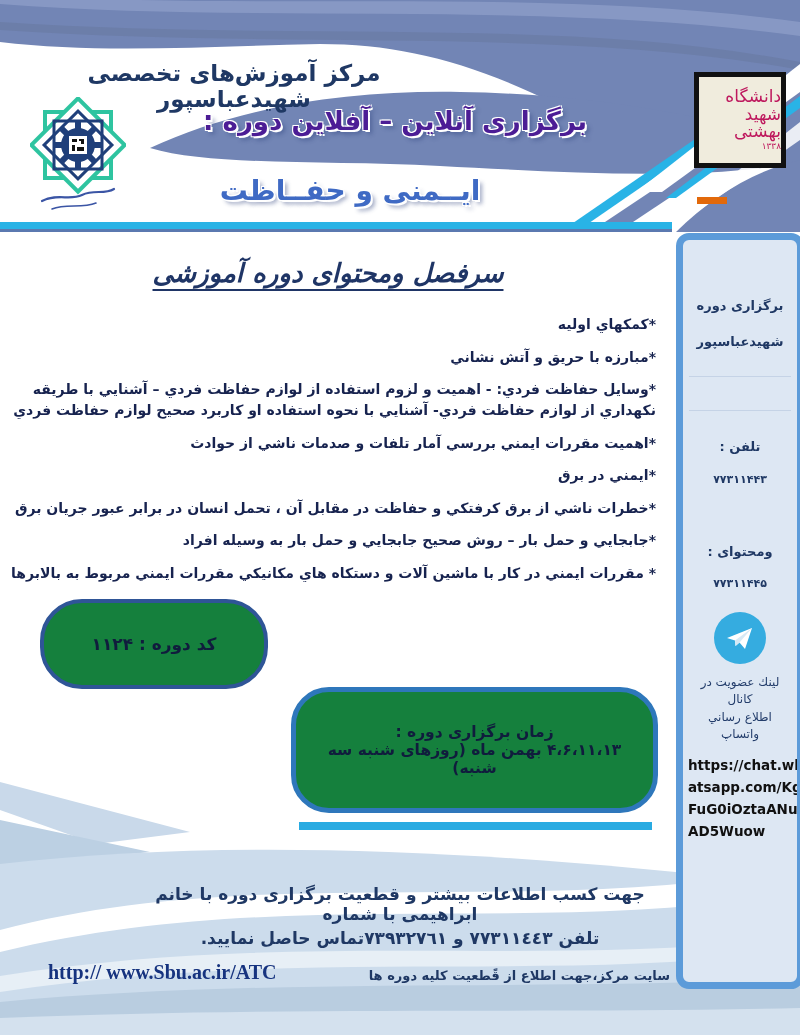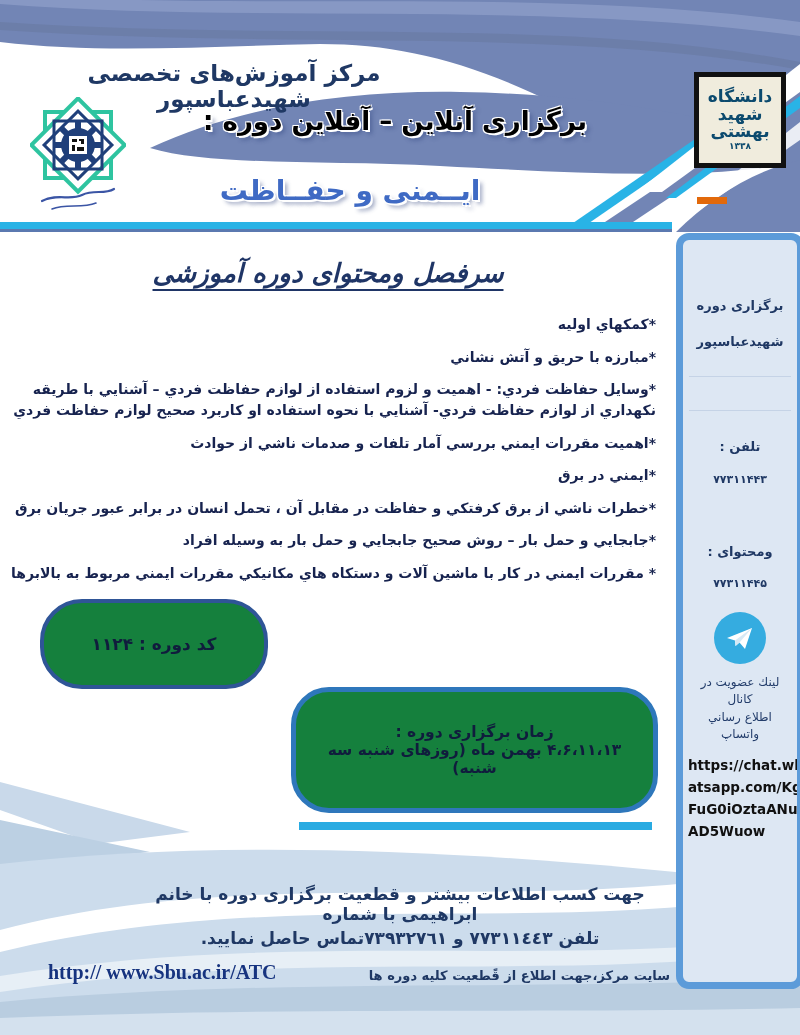--- a/index.html
+++ b/index.html
@@ -5,30 +5,30 @@
   html,body{margin:0;padding:0;background:#fff;}
   .poster{position:relative;width:800px;height:1035px;overflow:hidden;background:#fff;
           font-family:"DejaVu Sans",sans-serif;}
   .abs{position:absolute;}
   svg{display:block;}
 
   
   .org-title{left:16px;top:60px;width:436px;text-align:center;direction:rtl;
     font-size:23px;font-weight:bold;color:#1f3864;}
   .delivery-line{left:158px;top:106px;width:474px;text-align:center;direction:rtl;
-    font-size:26px;font-weight:bold;color:#000000;
+    font-size:26px;font-weight:bold;color:#4c1d95;
     text-shadow:2px 2px 0 #fff,-1px -1px 0 #fff,1px -1px 0 #fff,-1px 1px 0 #fff,4px 4px 4px rgba(40,60,120,.45);}
   .course-title{left:178px;top:174px;width:344px;text-align:center;direction:rtl;
     font-size:28px;font-weight:bold;color:#3f6ac4;
     text-shadow:2px 2px 0 #fff,-1px -1px 0 #fff,1px -1px 0 #fff,-1px 1px 0 #fff,4px 4px 4px rgba(40,60,120,.45);}
 
   .sbu-logo{left:694px;top:72px;width:92px;height:96px;background:#111;padding:3px;box-sizing:border-box;}
   .sbu-inner{width:100%;height:100%;background:#f0ecdd;border:2px solid #111;box-sizing:border-box;
-    display:flex;flex-direction:column;align-items:center;justify-content:center;direction:rtl;
-    color:#0c4a6e;font-weight:bold;line-height:1.02;}
+    display:flex;flex-direction:column;align-items:flex-start;justify-content:center;direction:rtl;
+    color:#be185d;font-weight:normal;line-height:1.02;}
   .sbu-inner .w{font-size:17px;}
   .sbu-inner .y{font-size:9px;margin-top:2px;}
 
   .atc-logo{left:30px;top:97px;width:96px;height:122px;}
   .orange-dash{left:697px;top:197px;width:30px;height:7px;background:#e2690b;}
 
   
   .main{left:0;top:240px;width:672px;direction:rtl;padding:0 16px 0 10px;box-sizing:border-box;}
   .section-title{margin:18px 10px 0 0;text-align:center;font-size:26px;font-weight:bold;font-style:italic;
     color:#1f3566;text-decoration:underline;text-underline-offset:7px;}

